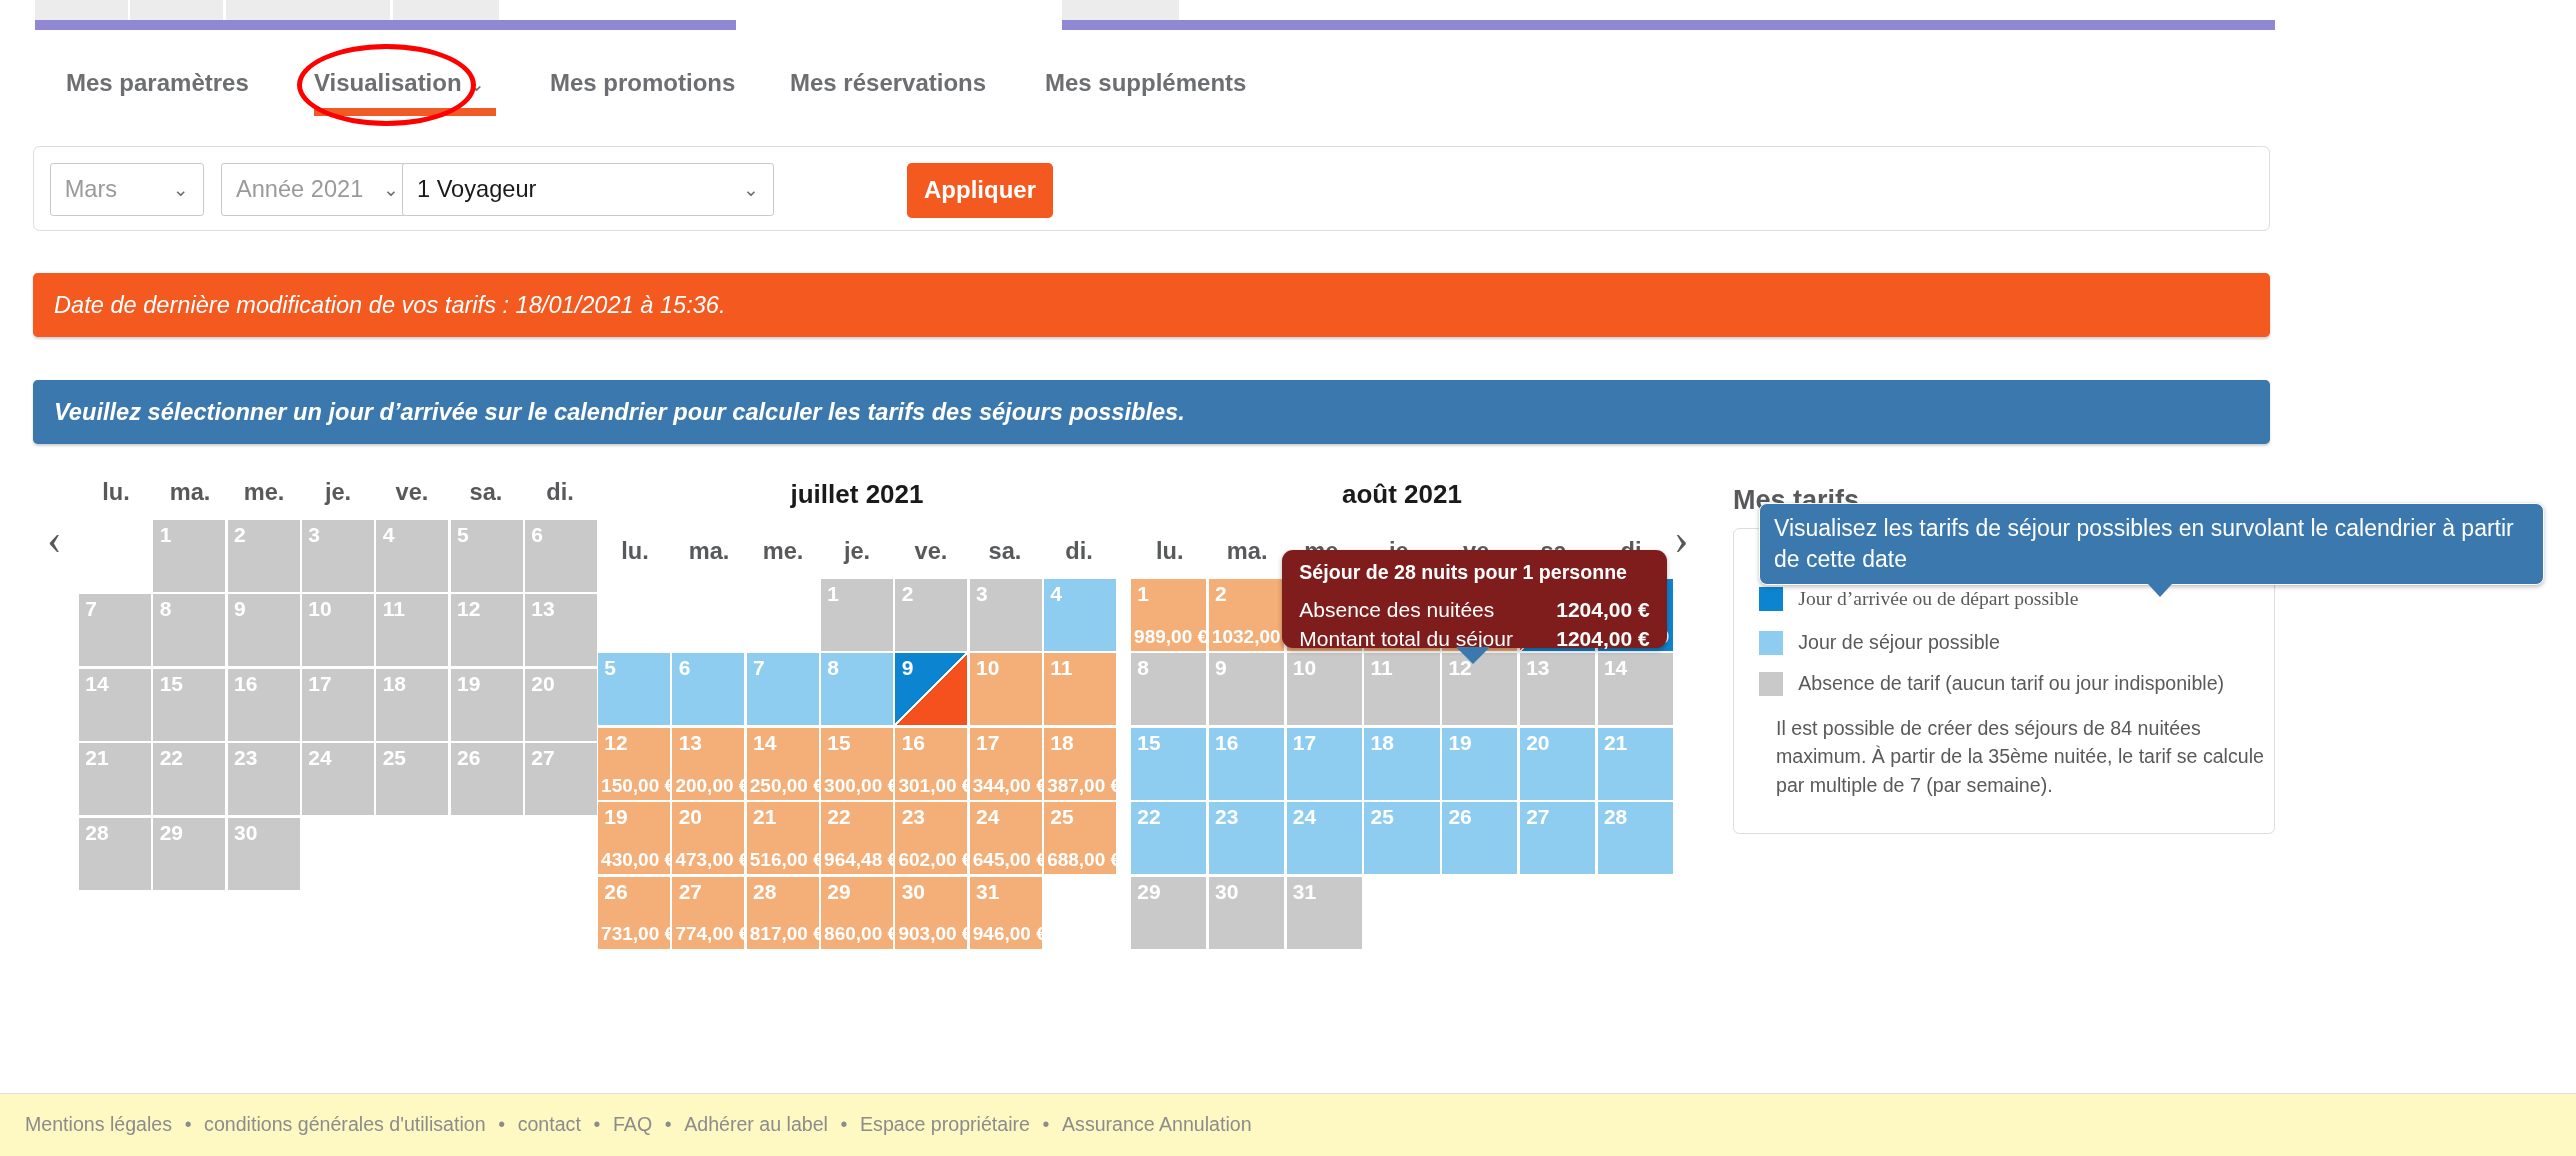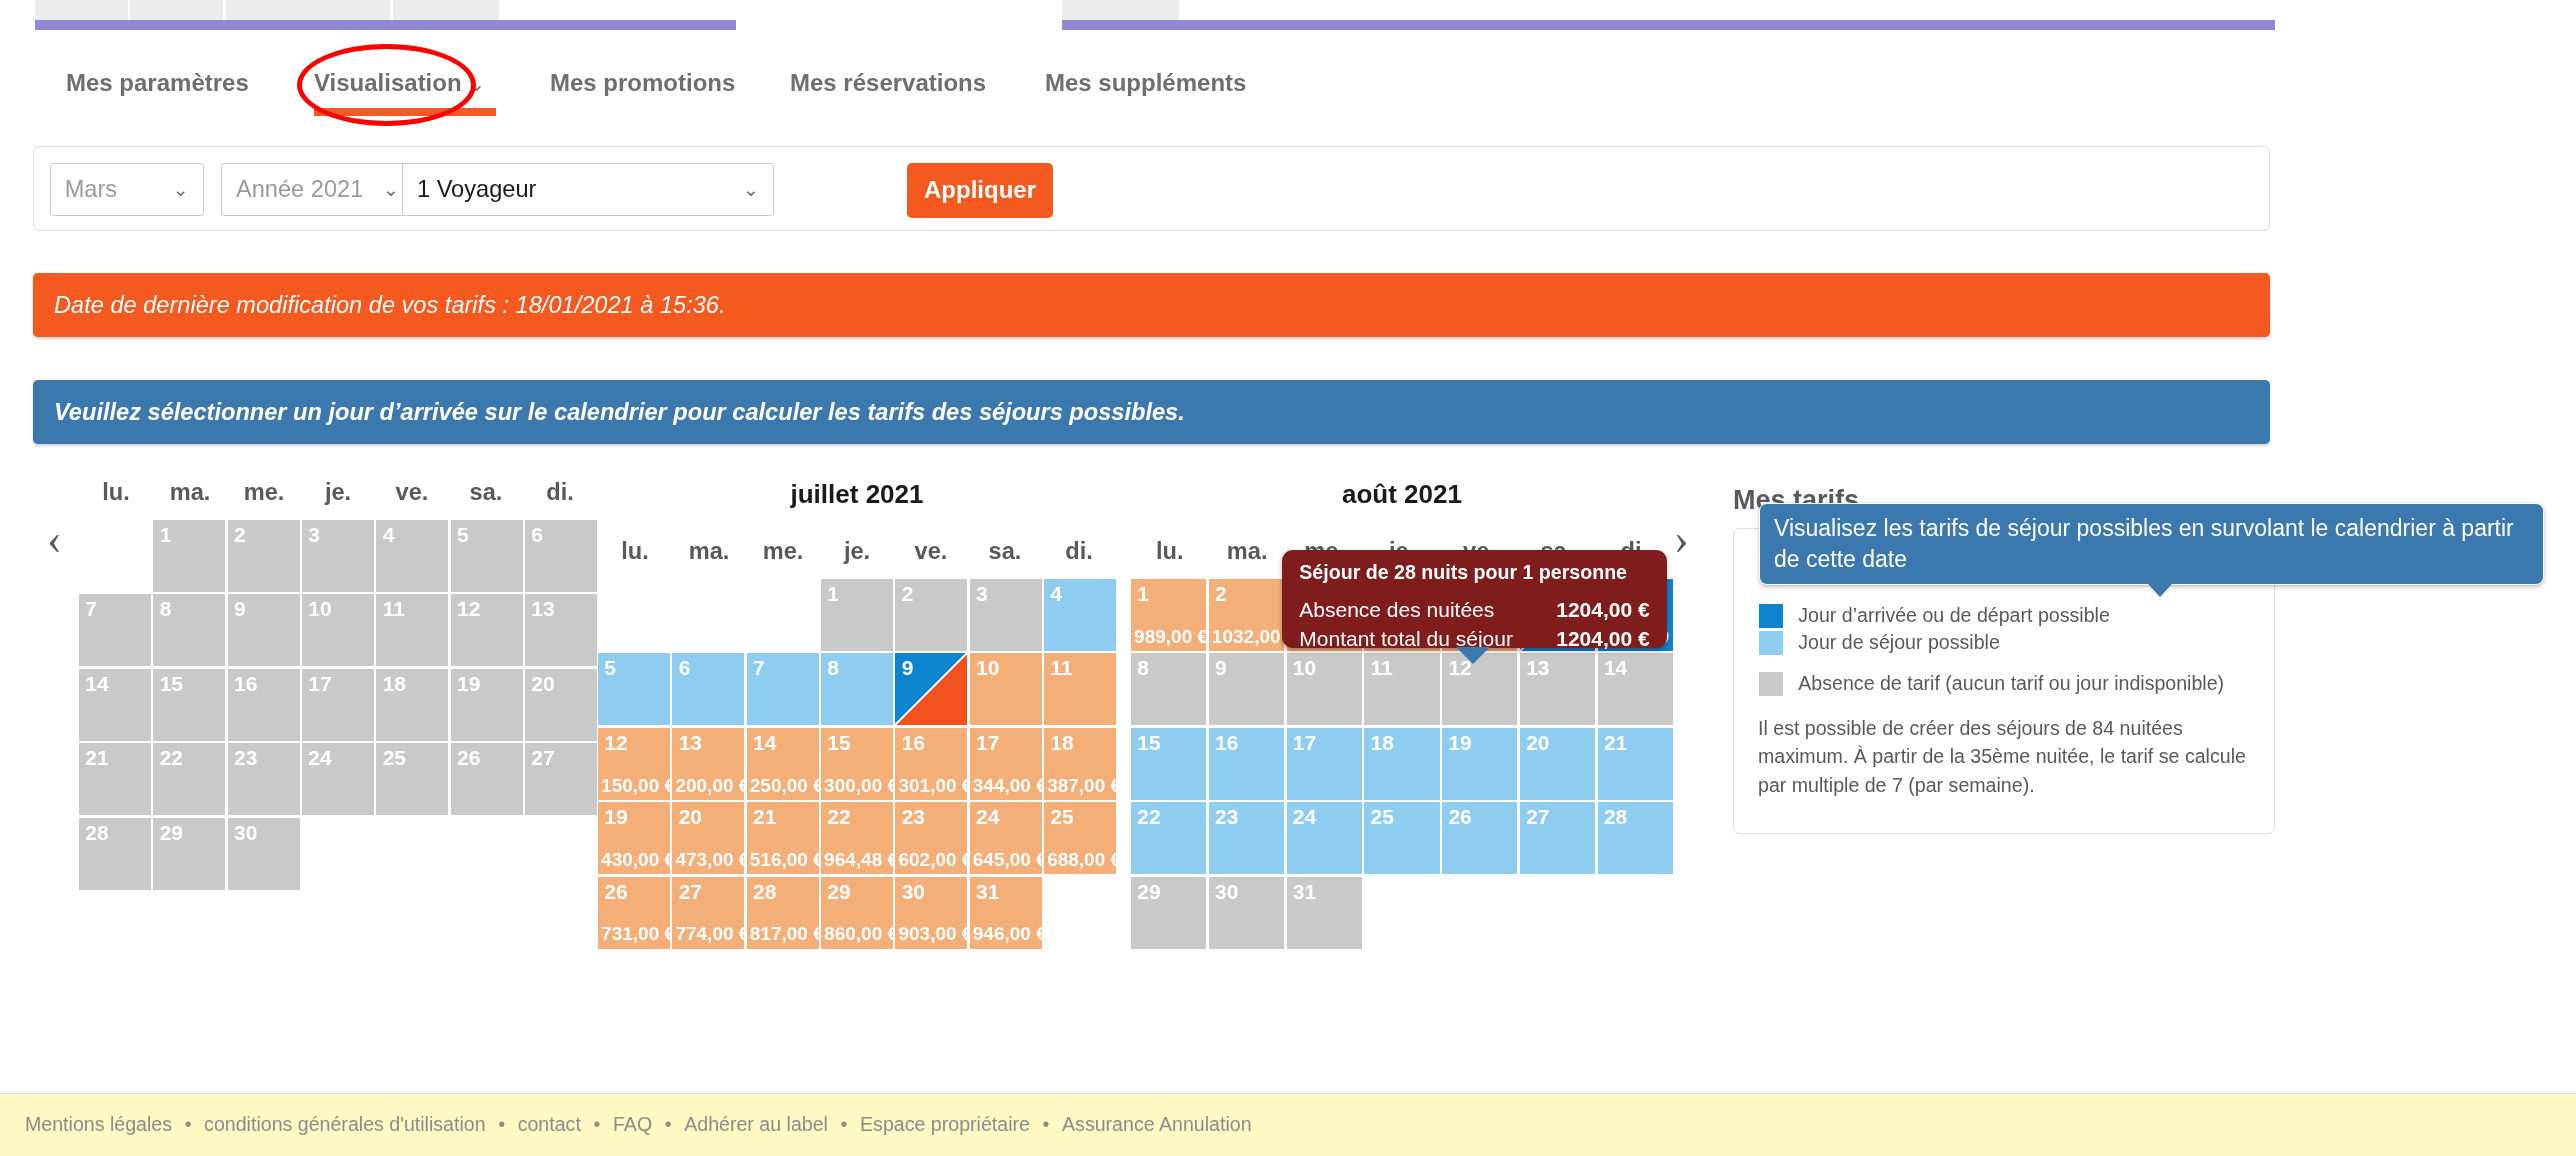--- a/index.html
+++ b/index.html
@@ -108,21 +108,21 @@
   }
   .legrow { position:absolute; left:25px; display:flex; align-items:center; }
   .swatch { width:23.6px; height:23.6px; display:inline-block; margin-right:15.7px; flex:0 0 auto; }
   .legtext { font-size:19.6px; color:#58595b; white-space:nowrap; }
   .qmark {
     display:inline-block; width:17.3px; height:17.3px; border:1.6px solid #9a9a9a;
     border-radius:50%; font-size:12.6px; line-height:15.7px; text-align:center;
     color:#9a9a9a; margin-left:7.9px; cursor:pointer;
   }
   #legnote {
-    position:absolute; left:24px; top:185px; width:492px;
+    position:absolute; left:42px; top:185px; width:492px;
     font-size:19.6px; color:#58595b; line-height:1.45;
   }
 
   
   #staytip {
     position:absolute; left:1282px; top:550px; width:385px; height:98px;
     background:#7f1d1d; border-radius:11px; color:#fff;
     box-shadow:0 2.4px 5.5px rgba(0,0,0,.3); z-index:40;
     padding:11px 17.3px;
   }
@@ -576,21 +576,21 @@
 </div>
 
 <div id="tarifs-title">Mes tarifs</div>
 
 <div id="legendbox">
   <div class="legrow" style="top:20.4px;">
     <span class="swatch" style="background:#f4511e;"></span>
     <span class="legtext">Jour d’arrivée ou jour de départ sélectionné</span>
     <span class="qmark">?</span>
   </div>
-  <div class="legrow" style="top:75px;">
+  <div class="legrow" style="top:58px;font-family:Liberation Serif, serif;">
     <span class="swatch" style="background:#0d84d0;"></span>
     <span class="legtext">Jour d’arrivée ou de départ possible</span>
   </div>
   <div class="legrow" style="top:102px;">
     <span class="swatch" style="background:#8ecdf0;"></span>
     <span class="legtext">Jour de séjour possible</span>
   </div>
   <div class="legrow" style="top:143px;">
     <span class="swatch" style="background:#c9c9c9;"></span>
     <span class="legtext">Absence de tarif (aucun tarif ou jour indisponible)</span>

